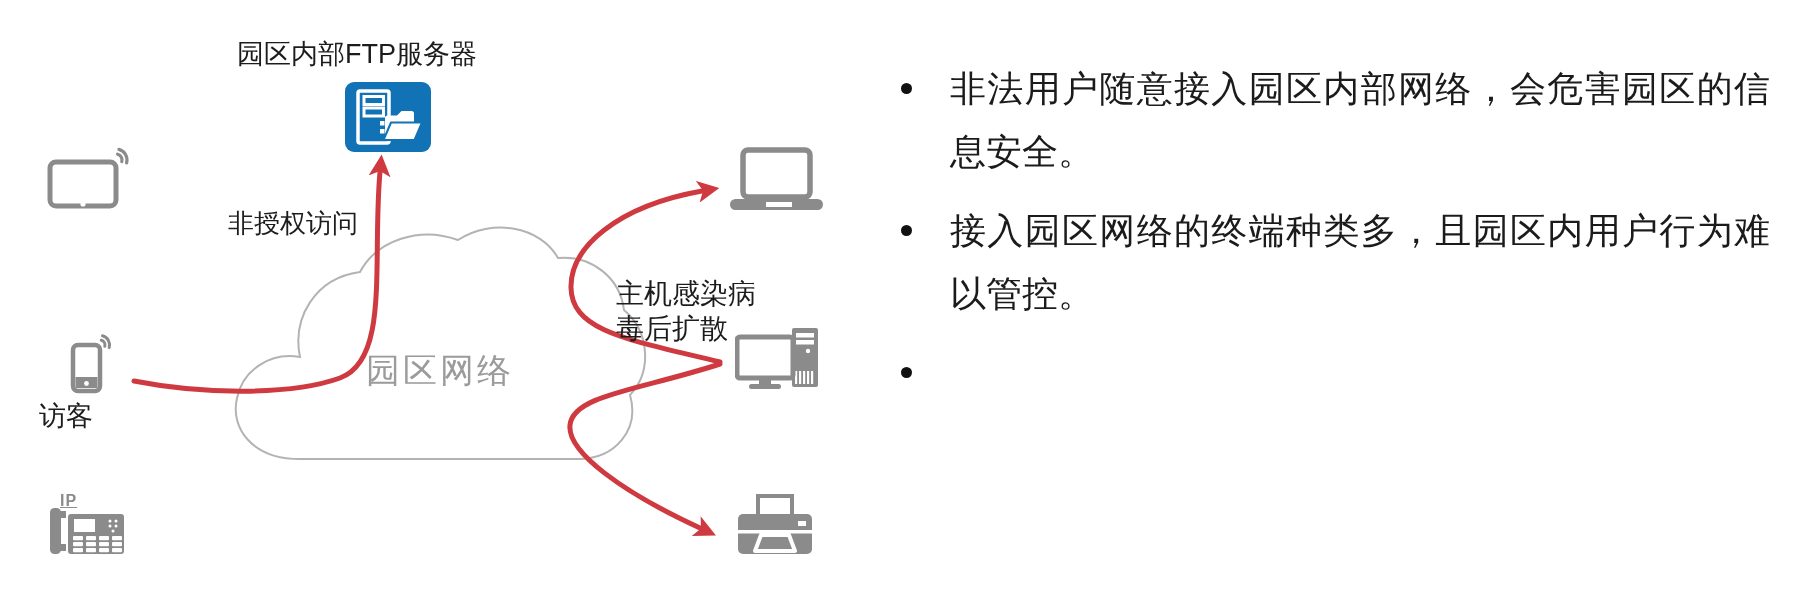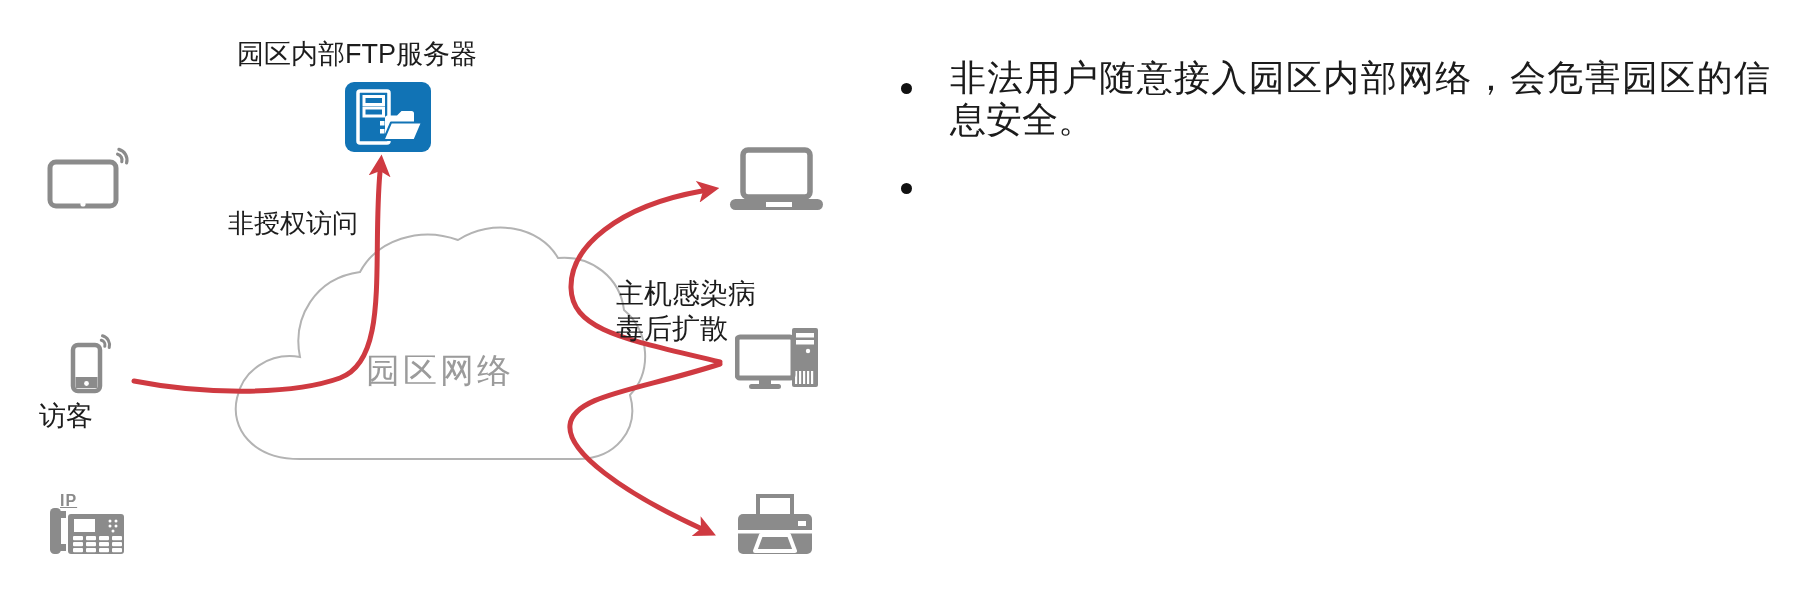--- a/index.html
+++ b/index.html
@@ -25,21 +25,21 @@
   .ftp-label{left:226px;top:36px;width:262px;text-align:center;font-size:27px;}
   .unauth-label{left:228px;top:206px;font-size:26px;}
   .visitor-label{left:34px;top:398px;width:64px;text-align:center;font-size:27px;}
   .cloud-label{left:240px;top:340px;width:400px;text-align:center;font-size:34px;
                color:var(--cloud-text-gray,#9b9b9b);letter-spacing:3px;margin-top:8px;}
   .virus-label{left:616px;top:276px;width:152px;font-size:28px;line-height:35px;white-space:normal;}
   .ip-label{left:60px;top:492px;font-size:16px;font-weight:bold;color:var(--icon-gray,#8b8b8b);letter-spacing:1px;text-decoration:underline;}
   
   .bullets{position:absolute;left:888px;top:57px;width:884px;margin:0;padding:0;list-style:none;}
   .bullets li{position:relative;padding-left:62px;width:820px;margin:0 0 16px 0;
-              font-size:36px;line-height:42px;text-align:justify;color:#1b1b1b;}
+              font-size:36px;line-height:63px;text-align:justify;color:#1b1b1b;}
   .bullets li:last-child{margin-bottom:0;}
   .dot{position:absolute;left:13px;top:26px;width:11px;height:11px;border-radius:50%;background:#111;}
 </style>
 </head>
 <body>
 
 <div class="canvas">
 
   <svg class="diagram-svg" width="850" height="589" viewBox="0 0 850 589">
     <defs>
@@ -171,16 +171,20 @@
   <div class="lbl cloud-label">园区网络</div>
   <div class="lbl virus-label">主机感染病毒后扩散</div>
 
   <ul class="bullets">
     <li>
       <span class="dot"></span>
       <span>非法用户随意接入园区内部网络，会危害园区的信息安全。</span>
     </li>
     <li>
       <span class="dot"></span>
+      <span>接入园区网络的终端种类多，且园区内用户行为难以管控。</span>
+    </li>
+    <li>
+      <span class="dot"></span>
     </li>
   </ul>
 
 </div>
 
 </body></html>

